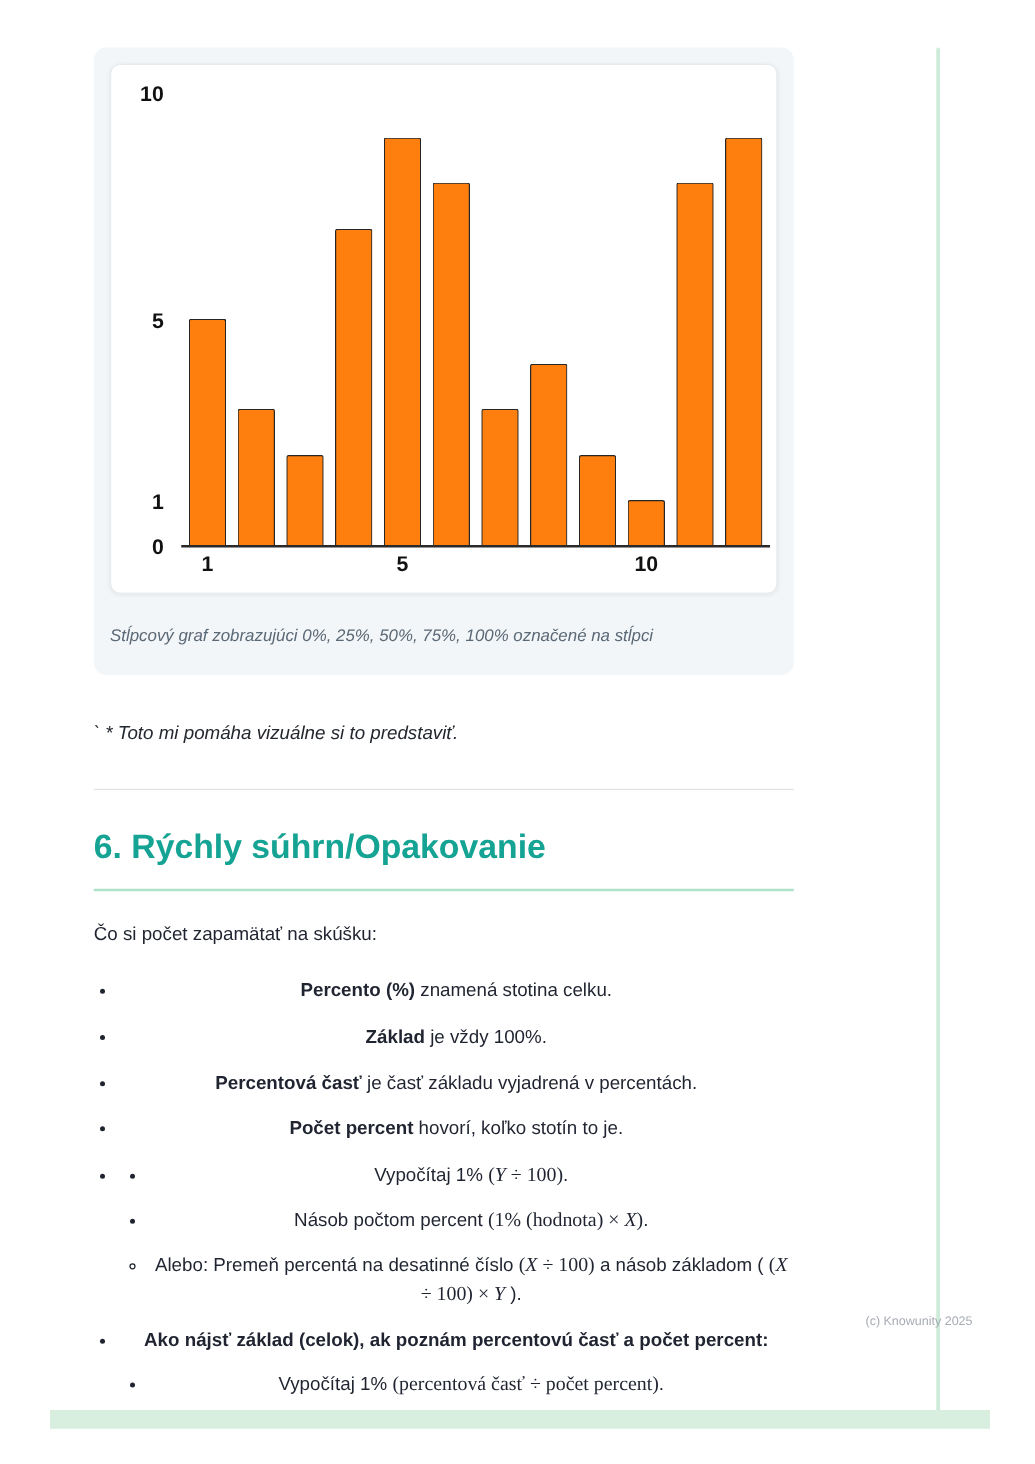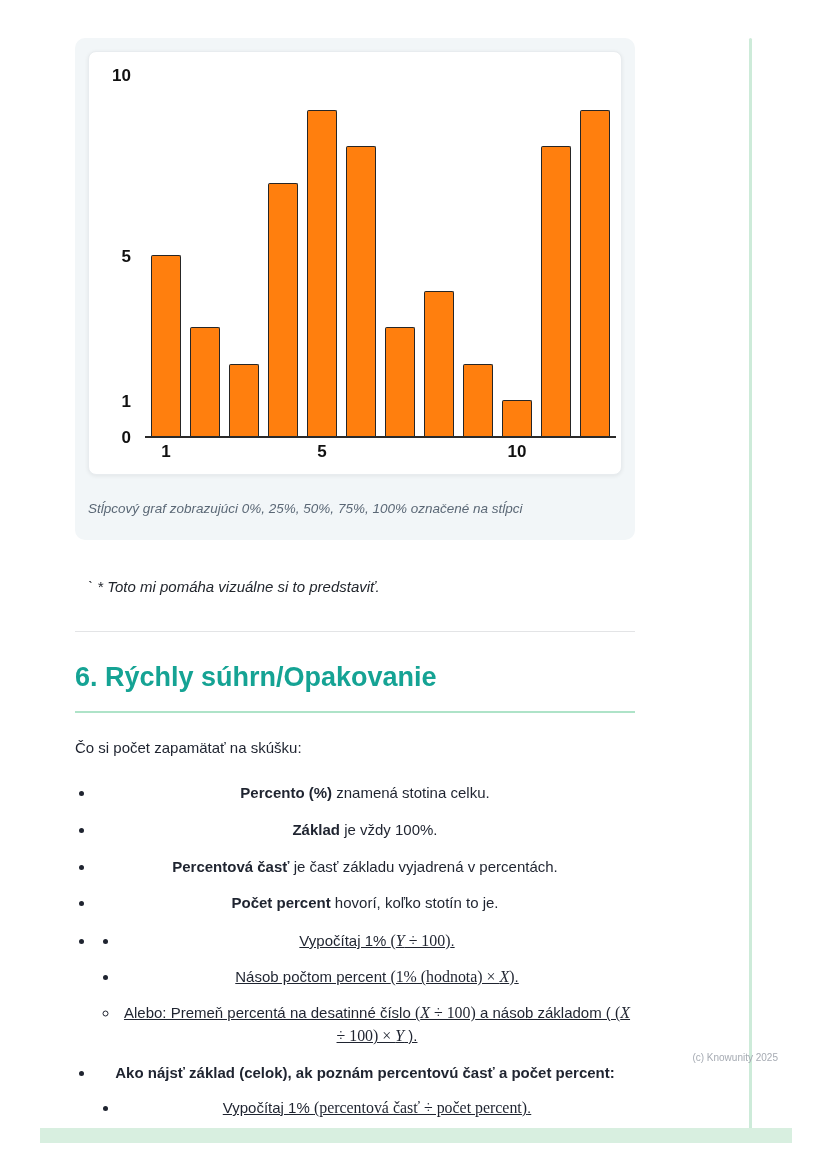--- a/index.html
+++ b/index.html
@@ -36,32 +36,32 @@
   }
   .x-labels { display:flex; gap:9px; padding:4px 6px 0 6px; }
   .x-label {
     width:30px; text-align:center; font-weight:bold; font-size:17px; color:#111;
   }
   .caption {
     margin-top:26px; font-style:italic;
     font-size:13.5px; color:#5b6876;
   }
 
-  .note { margin-top:38px; font-style:italic; font-size:15px; color:#23272e;margin-left:13px; }
+  .note { margin-top:38px; font-style:italic; font-size:15px; color:#23272e; }
 
   .divider { margin-top:36px; border:none; border-top:1px solid #e3e4e6; }
 
   .heading { margin-top:30px; font-size:27px; font-weight:bold; color:var(--accent, #15a394); }
   .heading-rule { margin-top:18px; height:2px; background:var(--underline, #aee3c8); }
 
   .intro { margin-top:26px; font-size:15px; }
 
   .summary-list { margin-top:26px; padding-left:20px; list-style:disc;text-align:center; }
   .summary-list > li { margin-bottom:15px; font-size:15px; line-height:1.45; }
-  .sub-list { margin-top:12px; padding-left:24px;text-decoration:underline; }
+  .sub-list { margin-top:12px; padding-left:24px; }
   .sub-list > li { margin-bottom:13px; font-weight:normal; }
   .math { font-family:"Liberation Serif", serif; font-size:1.06em; }
 
   .copyright { position:absolute; right:50px; top:1052px; font-size:10px; color:#a6abb3; }
   .side-line { position:absolute; left:749px; top:38px; width:3px; height:1092px; background:var(--edge, #cdebd9); border-radius:2px; }
   .bottom-bar { position:absolute; left:40px; top:1128px; width:752px; height:15px; background:#d8efe0; }
 </style>
 </head>
 <body>
 

